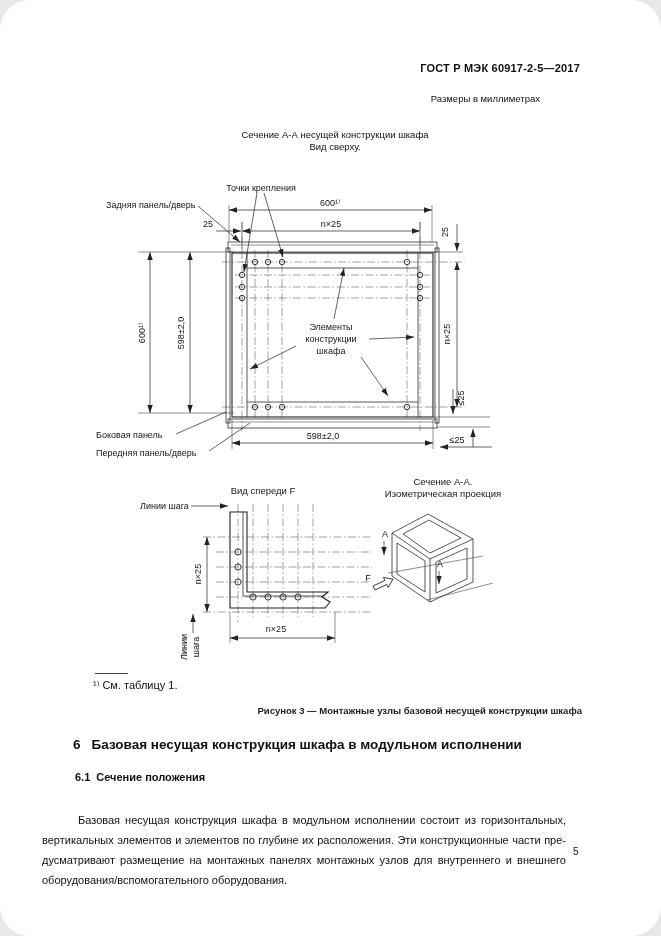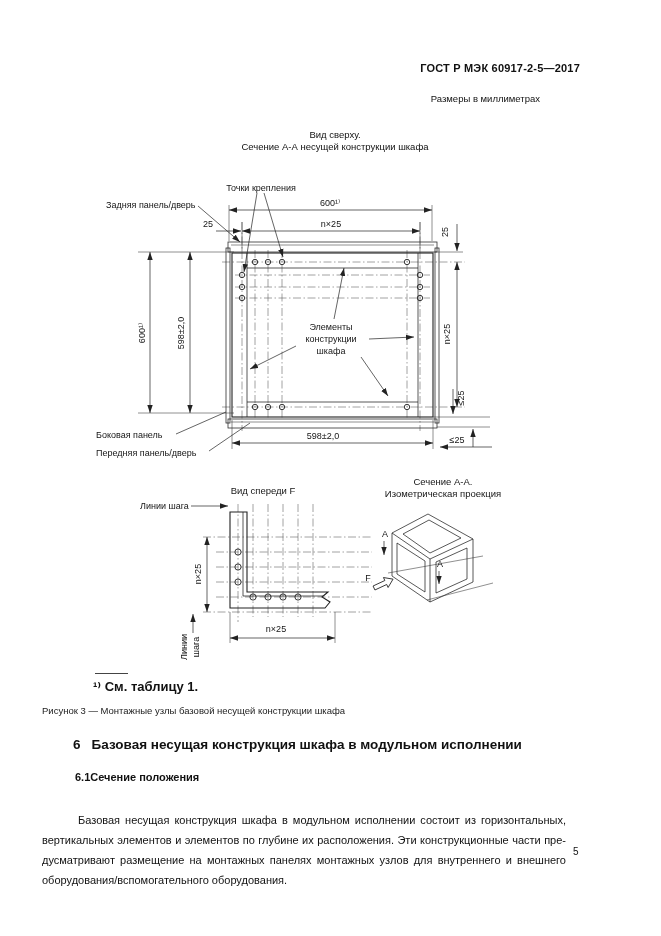--- a/index.html
+++ b/index.html
@@ -1,31 +1,31 @@
 <!DOCTYPE html>
 <html><head>
 <meta charset="utf-8">
 <style>
   html,body{margin:0;padding:0;background:#e8e8e8;}
   .page{
     position:relative;width:661px;height:936px;background:#ffffff;
     font-family:"Liberation Sans","DejaVu Sans",sans-serif;color:#111;
-    overflow:hidden;margin:0 auto;
+    overflow:hidden;margin:0 auto;border-radius:30px;
   }
   .abs{position:absolute;}
   .hdr{top:62px;right:81px;font-size:11px;font-weight:bold;letter-spacing:.2px;}
   .units{top:93px;right:121px;font-size:9.5px;}
   .figtitle{top:129px;left:175px;width:320px;text-align:center;font-size:9.5px;line-height:12px;}
   .fnrule{top:673px;left:95px;width:33px;border-top:1px solid #444;height:0;}
-  .footnote{top:679px;left:93px;font-size:13px;font-weight:bold;}
-  .caption{top:705px;left:42px;width:540px;text-align:left;font-size:9.5px;color:#222;}
+  .footnote{top:679px;left:93px;font-size:11px;}
+  .caption{top:705px;left:42px;width:540px;text-align:right;font-size:9.5px;color:#222;font-weight:bold;}
   .h6{top:737px;left:73px;font-size:13.5px;font-weight:bold;text-align:right;}
   .h6 .num{margin-right:11px;}
   .h61{top:771px;left:75px;font-size:11px;font-weight:bold;}
-  .h61 .num{margin-right:0;}
+  .h61 .num{margin-right:6px;}
   .para{top:810px;left:42px;width:524px;font-size:11px;line-height:20px;
         text-align:justify;text-indent:36px;}
   .pageno{top:846px;left:573px;font-size:10px;}
   svg{position:absolute;top:0;left:0;pointer-events:none;}
   svg text{font-family:"Liberation Sans","DejaVu Sans",sans-serif;fill:#151515;}
   .t9{font-size:9px;}
   .t95{font-size:9.5px;}
   .ol{stroke:#222;stroke-width:1.1;fill:none;}
   .ol2{stroke:#222;stroke-width:0.75;fill:none;}
   .ext{stroke:#333;stroke-width:0.55;fill:none;}
@@ -36,22 +36,22 @@
 </style>
 </head>
 <body>
 
 <div class="page">
 
   <div class="abs hdr">ГОСТ Р МЭК 60917-2-5—2017</div>
   <div class="abs units">Размеры в миллиметрах</div>
 
   <div class="abs figtitle">
+    <div>Сечение А-А несущей конструкции шкафа</div>
     <div>Вид сверху.</div>
-    <div>Сечение А-А несущей конструкции шкафа</div>
   </div>
 
   <svg width="661" height="936" viewBox="0 0 661 936">
     <defs>
       <marker id="ah" viewBox="0 0 8 6" refX="8" refY="3" markerWidth="8" markerHeight="6" markerUnits="userSpaceOnUse" orient="auto-start-reverse">
         <path d="M0,0.3 L8,3 L0,5.7 z" fill="#222"></path>
       </marker>
     </defs>
 
     <g>

